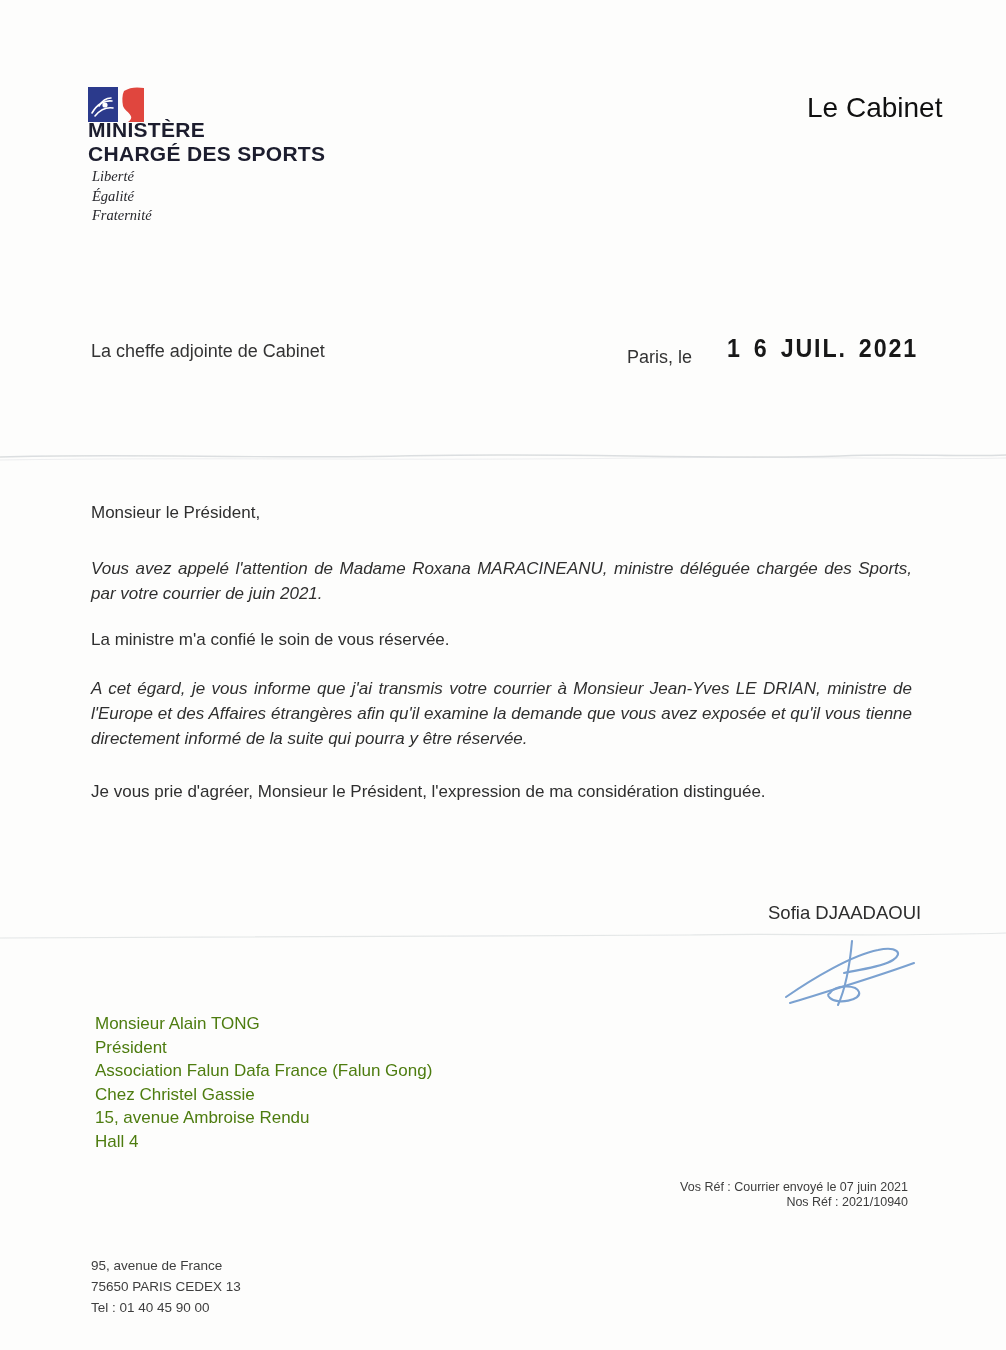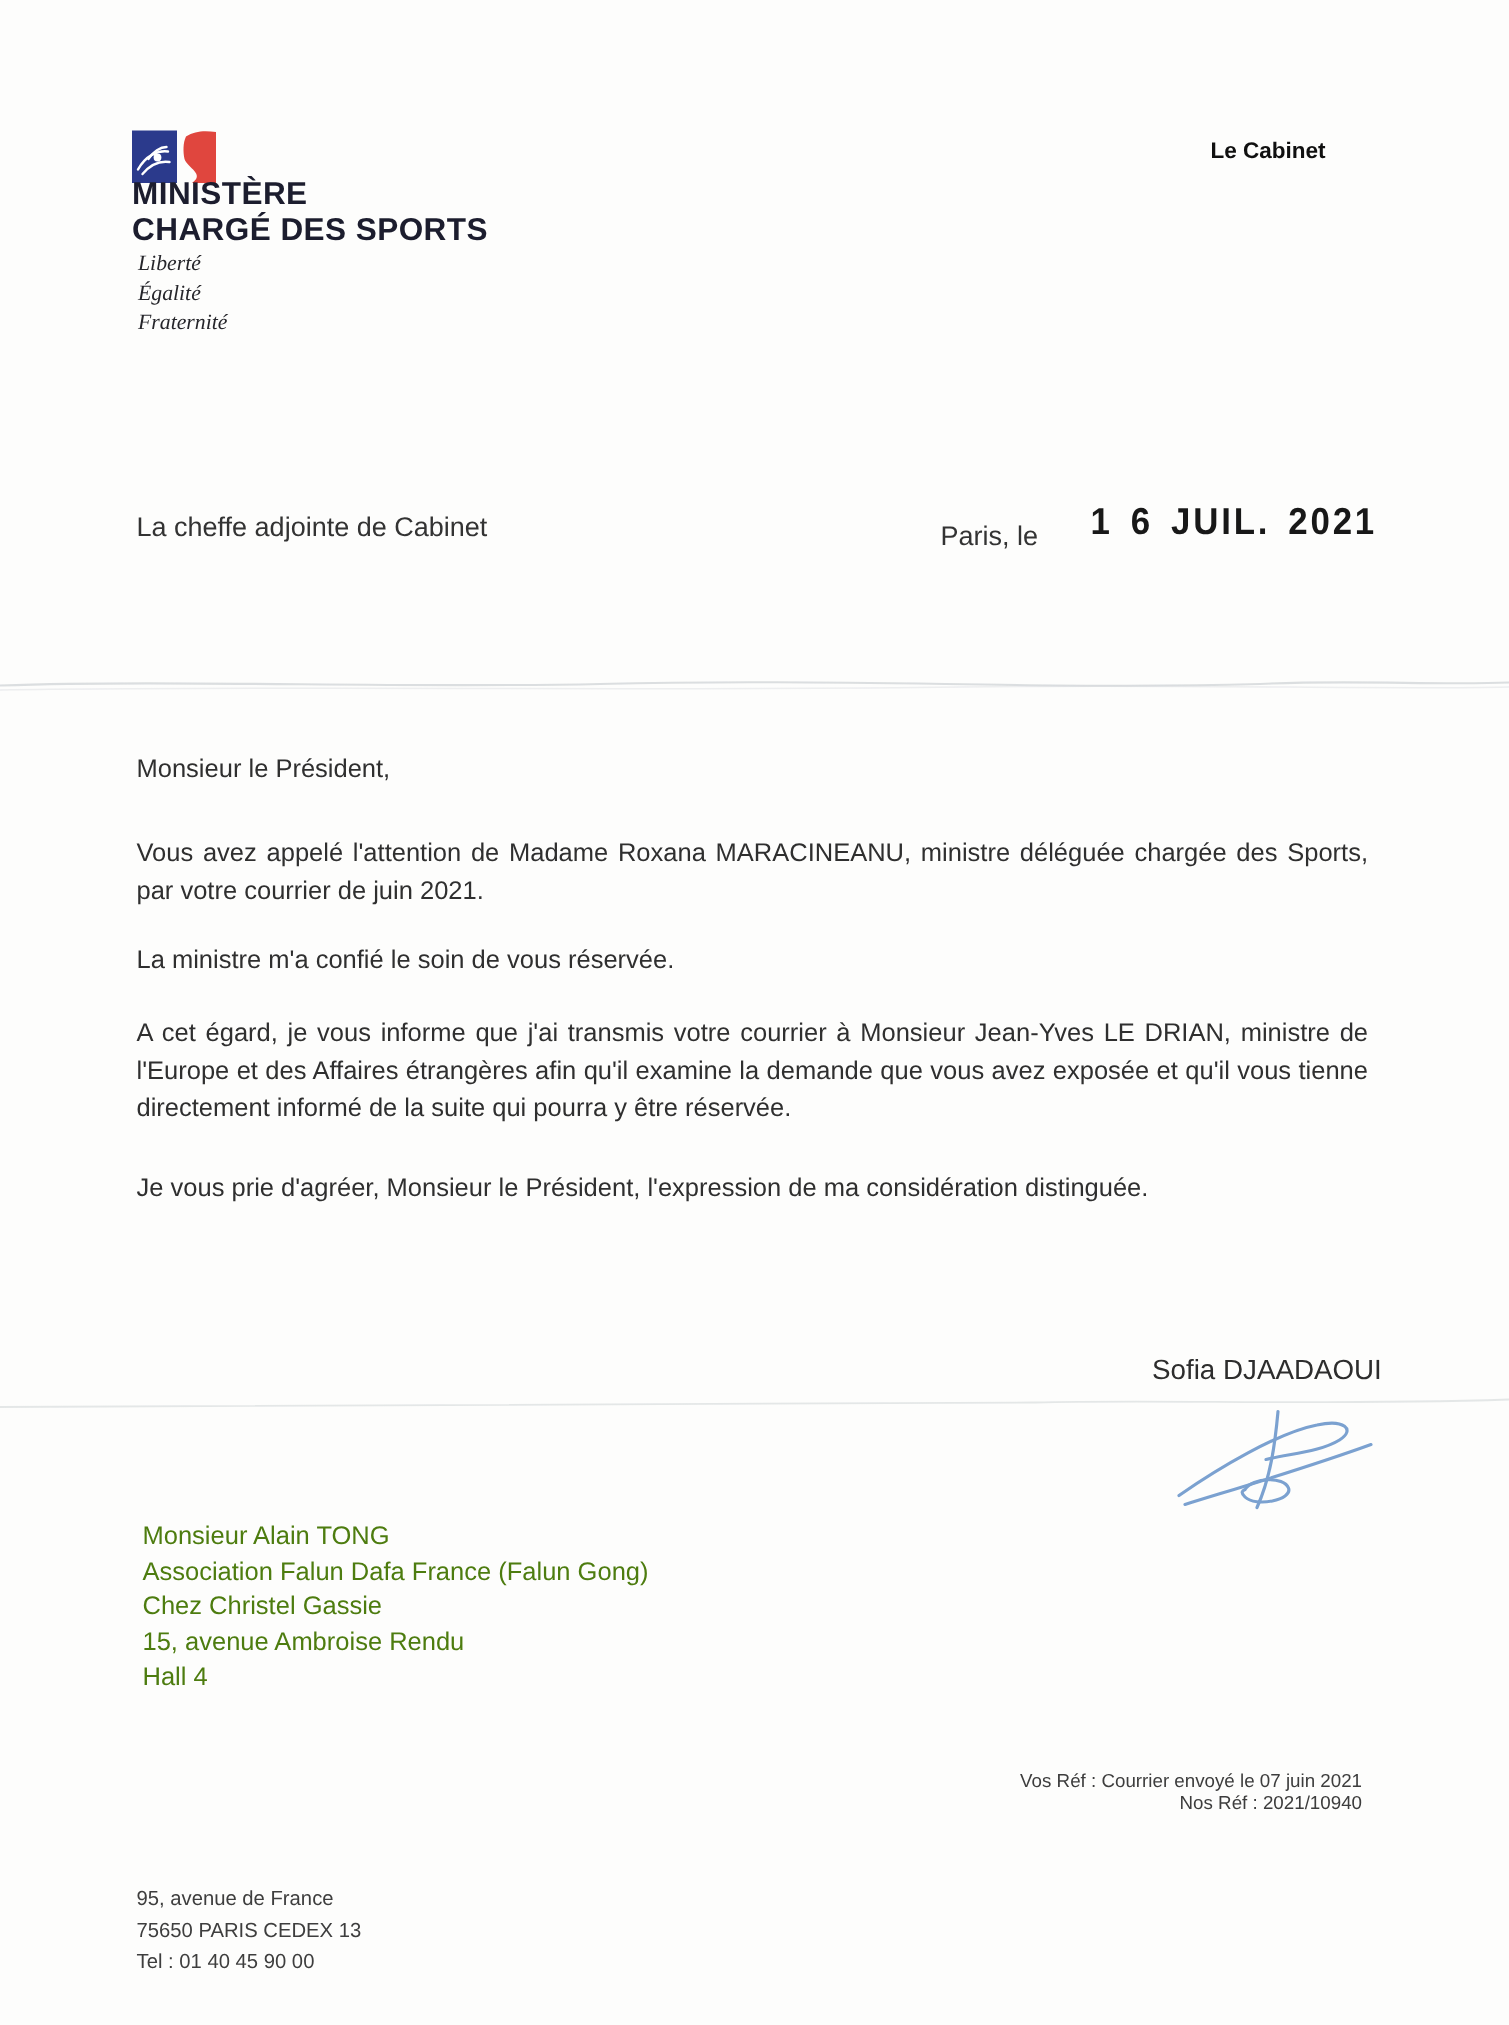--- a/index.html
+++ b/index.html
@@ -19,35 +19,35 @@
     font-weight:700;font-size:21px;line-height:24px;
     letter-spacing:0.3px;color:#1c1d2e;
   }
   .motto{
     position:absolute;left:92px;top:167px;
     font-family:"Liberation Serif", serif;
     font-style:italic;font-size:14.5px;line-height:19.5px;color:#26262b;
   }
   .service{
     position:absolute;left:807px;top:92px;
-    font-weight:700;font-size:15px;color:#101010;
+    font-weight:400;font-size:28px;color:#101010;
   }
   
   .sender-title{position:absolute;left:91px;top:341px;font-size:18px;color:#333;}
   .place{position:absolute;left:627px;top:347px;font-size:18px;color:#333;}
   .stamp{
     position:absolute;left:727px;top:334px;
     font-size:25px;font-weight:700;color:#181818;
     letter-spacing:2px;word-spacing:4px;
     transform:scaleX(0.93);transform-origin:left top;
     white-space:nowrap;
   }
   
   .bodytext{position:absolute;left:91px;width:821px;font-size:17px;line-height:25px;color:#2f2f2f;}
-  .just{text-align:justify;}
+  .just{text-align:justify;font-style:italic;}
   .salutation{top:500px;}
   .p1{top:556px;}
   .p2{top:627px;}
   .p3{top:676px;}
   .closing{top:779px;}
   
   .signer{position:absolute;left:768px;top:902px;font-size:18.5px;color:#2d2d2d;}
   .sig-svg{position:absolute;left:778px;top:933px;width:145px;height:78px;}
   
   .recipient{position:absolute;left:95px;top:1012px;font-size:17px;line-height:23.5px;color:#4d7c0f;}
@@ -114,20 +114,21 @@
     <g stroke="#6d98cc" stroke-width="2.1" fill="none" stroke-linecap="round" opacity="0.9">
       <path d="M8,64 C34,46 74,22 100,17 C118,13 126,20 115,27 C102,35 82,36 66,40"></path>
       <path d="M12,70 C44,60 92,46 136,30"></path>
       <path d="M74,8 C72,30 69,52 60,72"></path>
       <path d="M52,60 C57,52 78,51 81,59 C84,67 59,72 52,65 C49,62 50,61 52,60"></path>
     </g>
   </svg>
 
   <div class="recipient">
     <div>Monsieur Alain TONG</div>
+    <div>Président</div>
     <div>Association Falun Dafa France (Falun Gong)</div>
     <div>Chez Christel Gassie</div>
     <div>15, avenue Ambroise Rendu</div>
     <div>Hall 4</div>
   </div>
 
   <div class="ref ref-nos">Nos Réf : 2021/10940</div>
   <div class="ref ref-vos">Vos Réf : Courrier envoyé le 07 juin 2021</div>
 
   <div class="footer">

